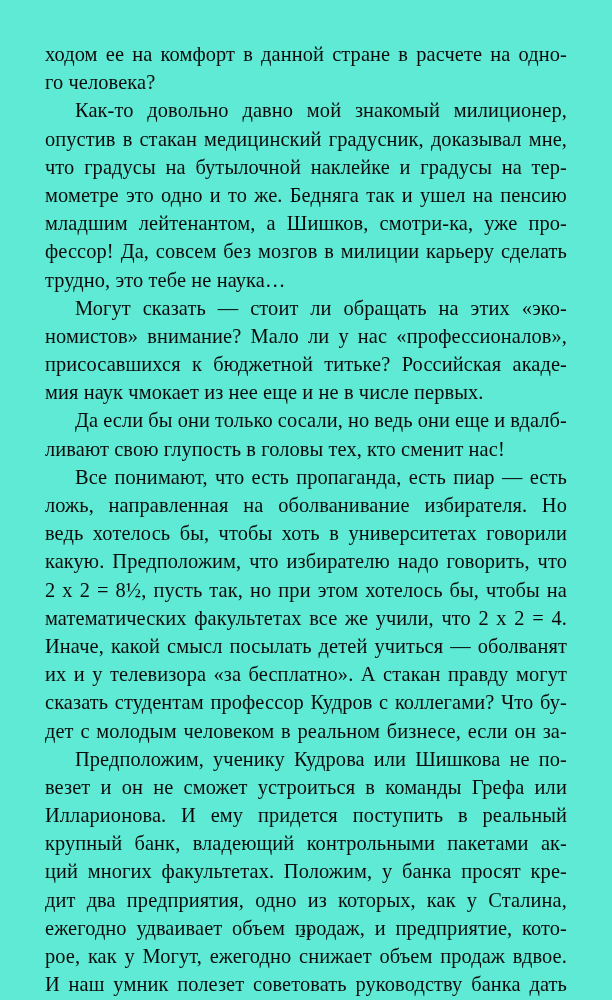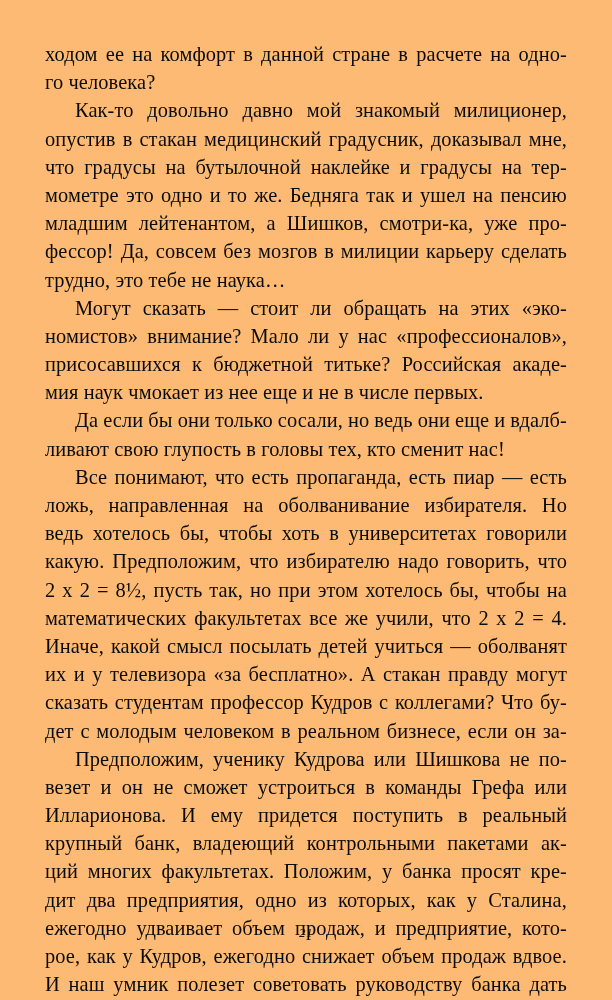--- a/index.html
+++ b/index.html
@@ -14,21 +14,21 @@
     overflow: hidden;
     font-family: "Liberation Serif", "DejaVu Serif", serif;
     color: #0b0b0b;
     position: relative;
   }
 
   
   .page {
     position: absolute;
     inset: 0;
-    background: #fdba74;
+    background: #5eead4;
   }
 
   
   .text-column {
     position: absolute;
     left: 45px;
     top: 40px;
     width: 522px;
   }
 
@@ -384,21 +384,21 @@
           <span class="w">объем</span>
           <span class="w">продаж,</span>
           <span class="w">и</span>
           <span class="w">предприятие,</span>
           <span class="w">кото-</span>
         </div>
         <div class="line just">
           <span class="w">рое,</span>
           <span class="w">как</span>
           <span class="w">у</span>
-          <span class="w">Кудров,</span>
+          <span class="w">Могут,</span>
           <span class="w">ежегодно</span>
           <span class="w">снижает</span>
           <span class="w">объем</span>
           <span class="w">продаж</span>
           <span class="w">вдвое.</span>
         </div>
         <div class="line just">
           <span class="w">И</span>
           <span class="w">наш</span>
           <span class="w">умник</span>

